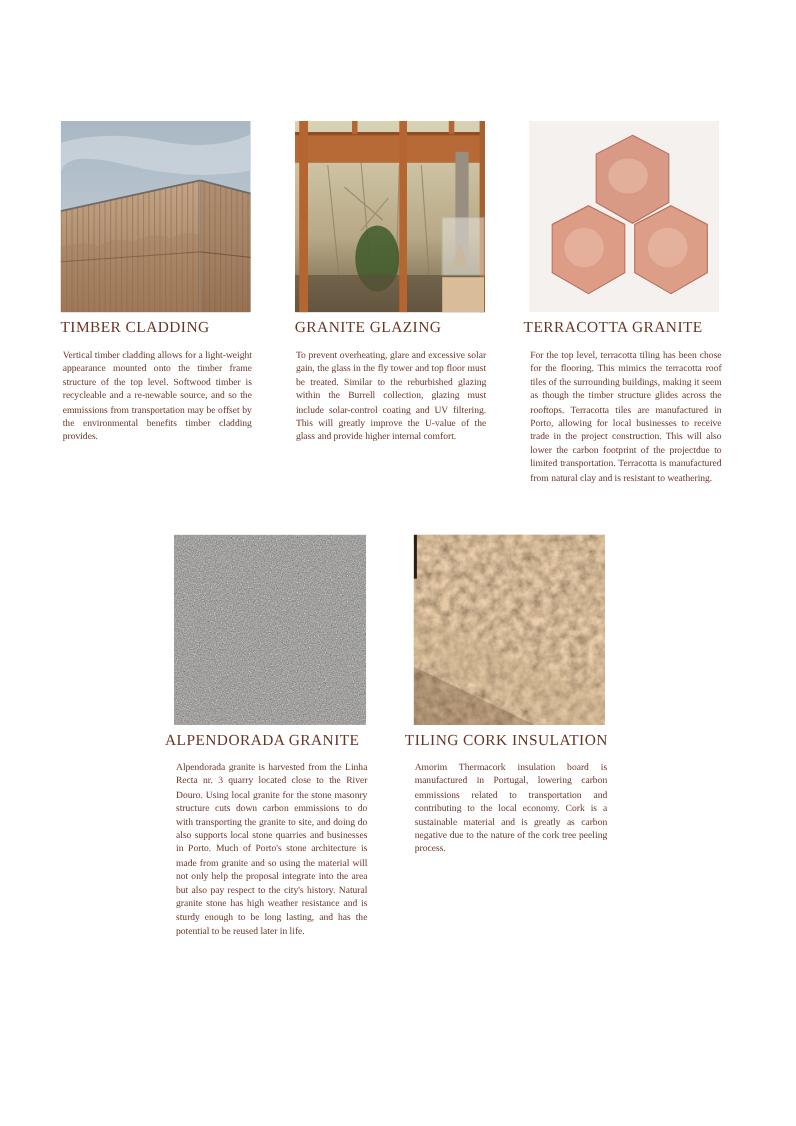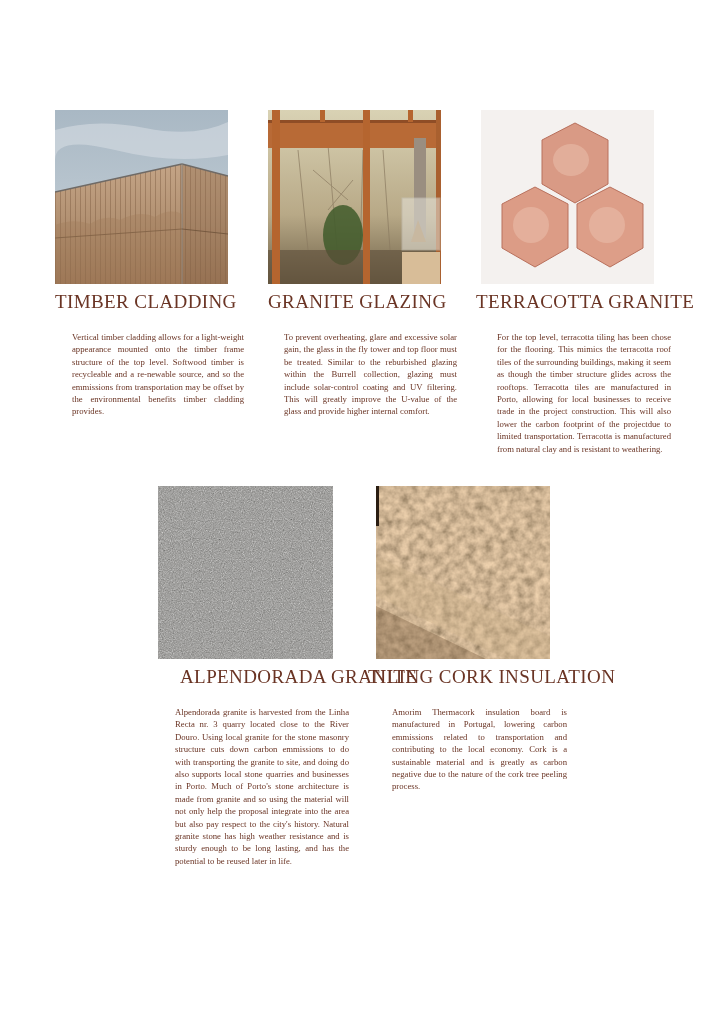--- a/index.html
+++ b/index.html
@@ -1,40 +1,40 @@
 <!DOCTYPE html>
 <html><head>
 <meta charset="utf-8">
 <style>
   html, body { margin: 0; padding: 0; background: #ffffff; }
   body { width: 724px; height: 1024px; position: relative; overflow: hidden;
          font-family: "Liberation Serif", "DejaVu Serif", serif; color: #6b3a2a; }
   .card { position: absolute; }
   .photo { position: absolute; overflow: hidden; }
-  .title { position: absolute; text-align: right; font-size: 19px; letter-spacing: 0.4px;
+  .title { position: absolute; text-align: left; font-size: 14px; letter-spacing: 0.4px;
            color: #6a3424; white-space: nowrap; }
   .body-text { position: absolute; font-size: 8.7px; line-height: 12.4px; text-align: justify;
-               color: #6a3424; margin: 16px; }
+               color: #6a3424; margin: 1px; }
   svg { display: block; }
 
   
   #c1 .photo { left: 55px; top: 110px; width: 173px; height: 174px; }
   #c1 .title { left: 55px; top: 291px; width: 173px; }
   #c1 .body-text { left: 56px; top: 315px; width: 172px; }
 
   #c2 .photo { left: 268px; top: 110px; width: 173px; height: 174px; }
   #c2 .title { left: 268px; top: 291px; width: 173px; }
   #c2 .body-text { left: 268px; top: 315px; width: 173px; }
 
   #c3 .photo { left: 481px; top: 110px; width: 173px; height: 174px; }
   #c3 .title { left: 476px; top: 291px; width: 183px; }
   #c3 .body-text { left: 481px; top: 315px; width: 174px; }
 
   #c4 .photo { left: 158px; top: 486px; width: 175px; height: 173px; }
-  #c4 .title { left: 150px; top: 666px; width: 190px; margin-left: 30px; }
+  #c4 .title { left: 150px; top: 666px; width: 190px; }
   #c4 .body-text { left: 159px; top: 690px; width: 174px; }
 
   #c5 .photo { left: 376px; top: 486px; width: 174px; height: 173px; }
   #c5 .title { left: 368px; top: 666px; width: 192px; }
   #c5 .body-text { left: 376px; top: 690px; width: 175px; }
 </style>
 </head>
 <body>
 
 <div class="card" id="c1">

